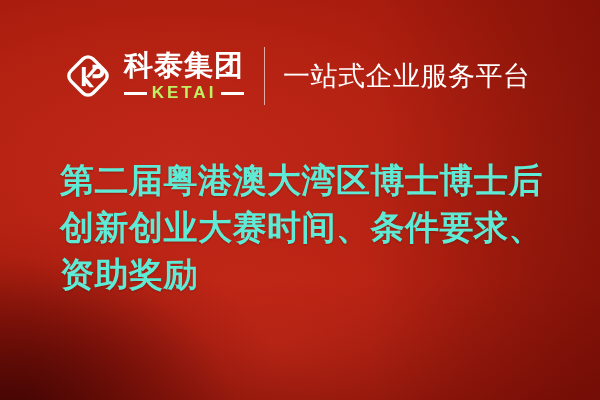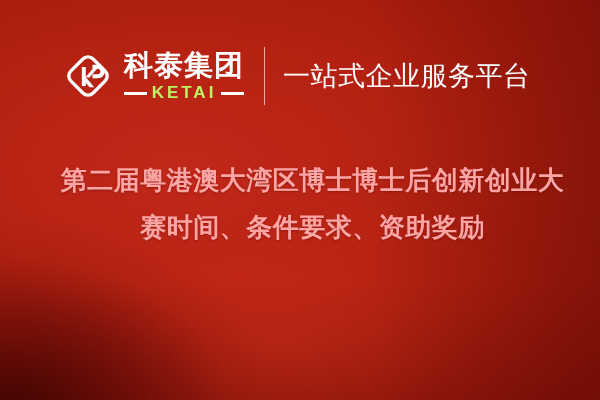--- a/index.html
+++ b/index.html
@@ -135,26 +135,26 @@
     font-family: "Liberation Serif", "DejaVu Serif", serif;
     font-weight: bold;
   }
 
   
   .headline {
     position: absolute;
     left: 60px;
     top: 157px;
     width: 505px;
-    color: #fca5a5;
-    font-size: 26px;
+    color: #5eead4;
+    font-size: 34px;
     line-height: 47px;
     font-weight: bold;
     letter-spacing: 0.5px;
-    text-align: center;
+    text-align: left;
     word-break: break-all;
     text-shadow: 0 1px 2px rgba(80,6,3,0.35);
   }
 </style>
 </head>
 <body>
 
 <div class="banner">
 
   <div class="bg-base"></div>

